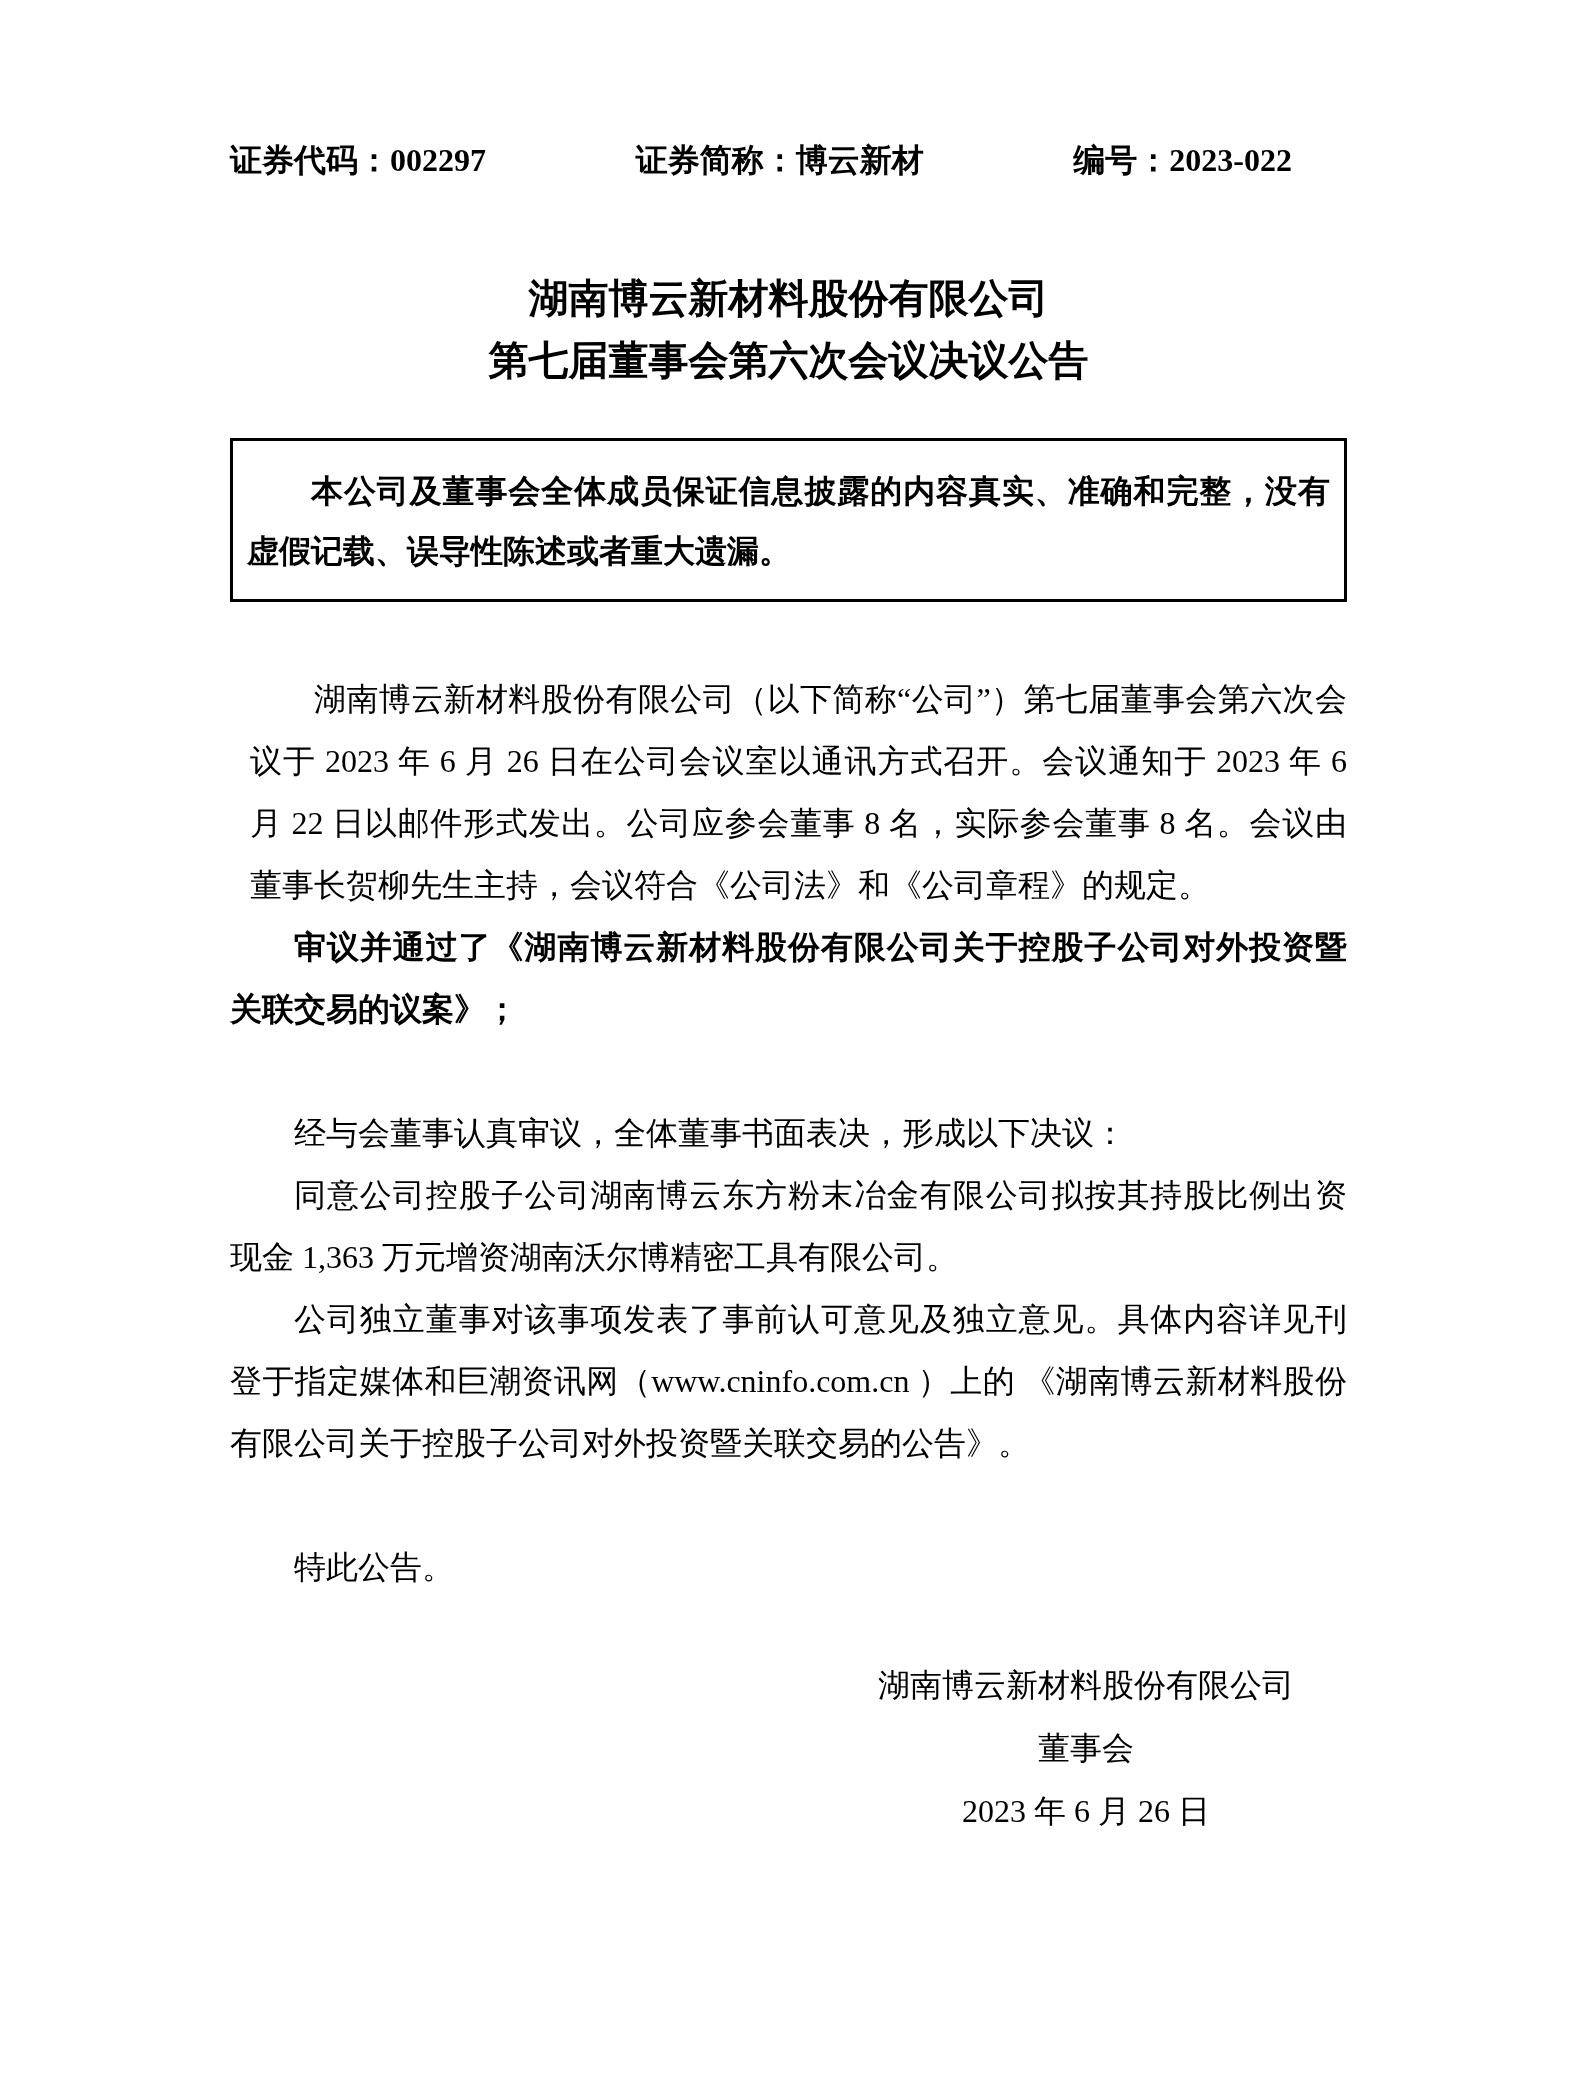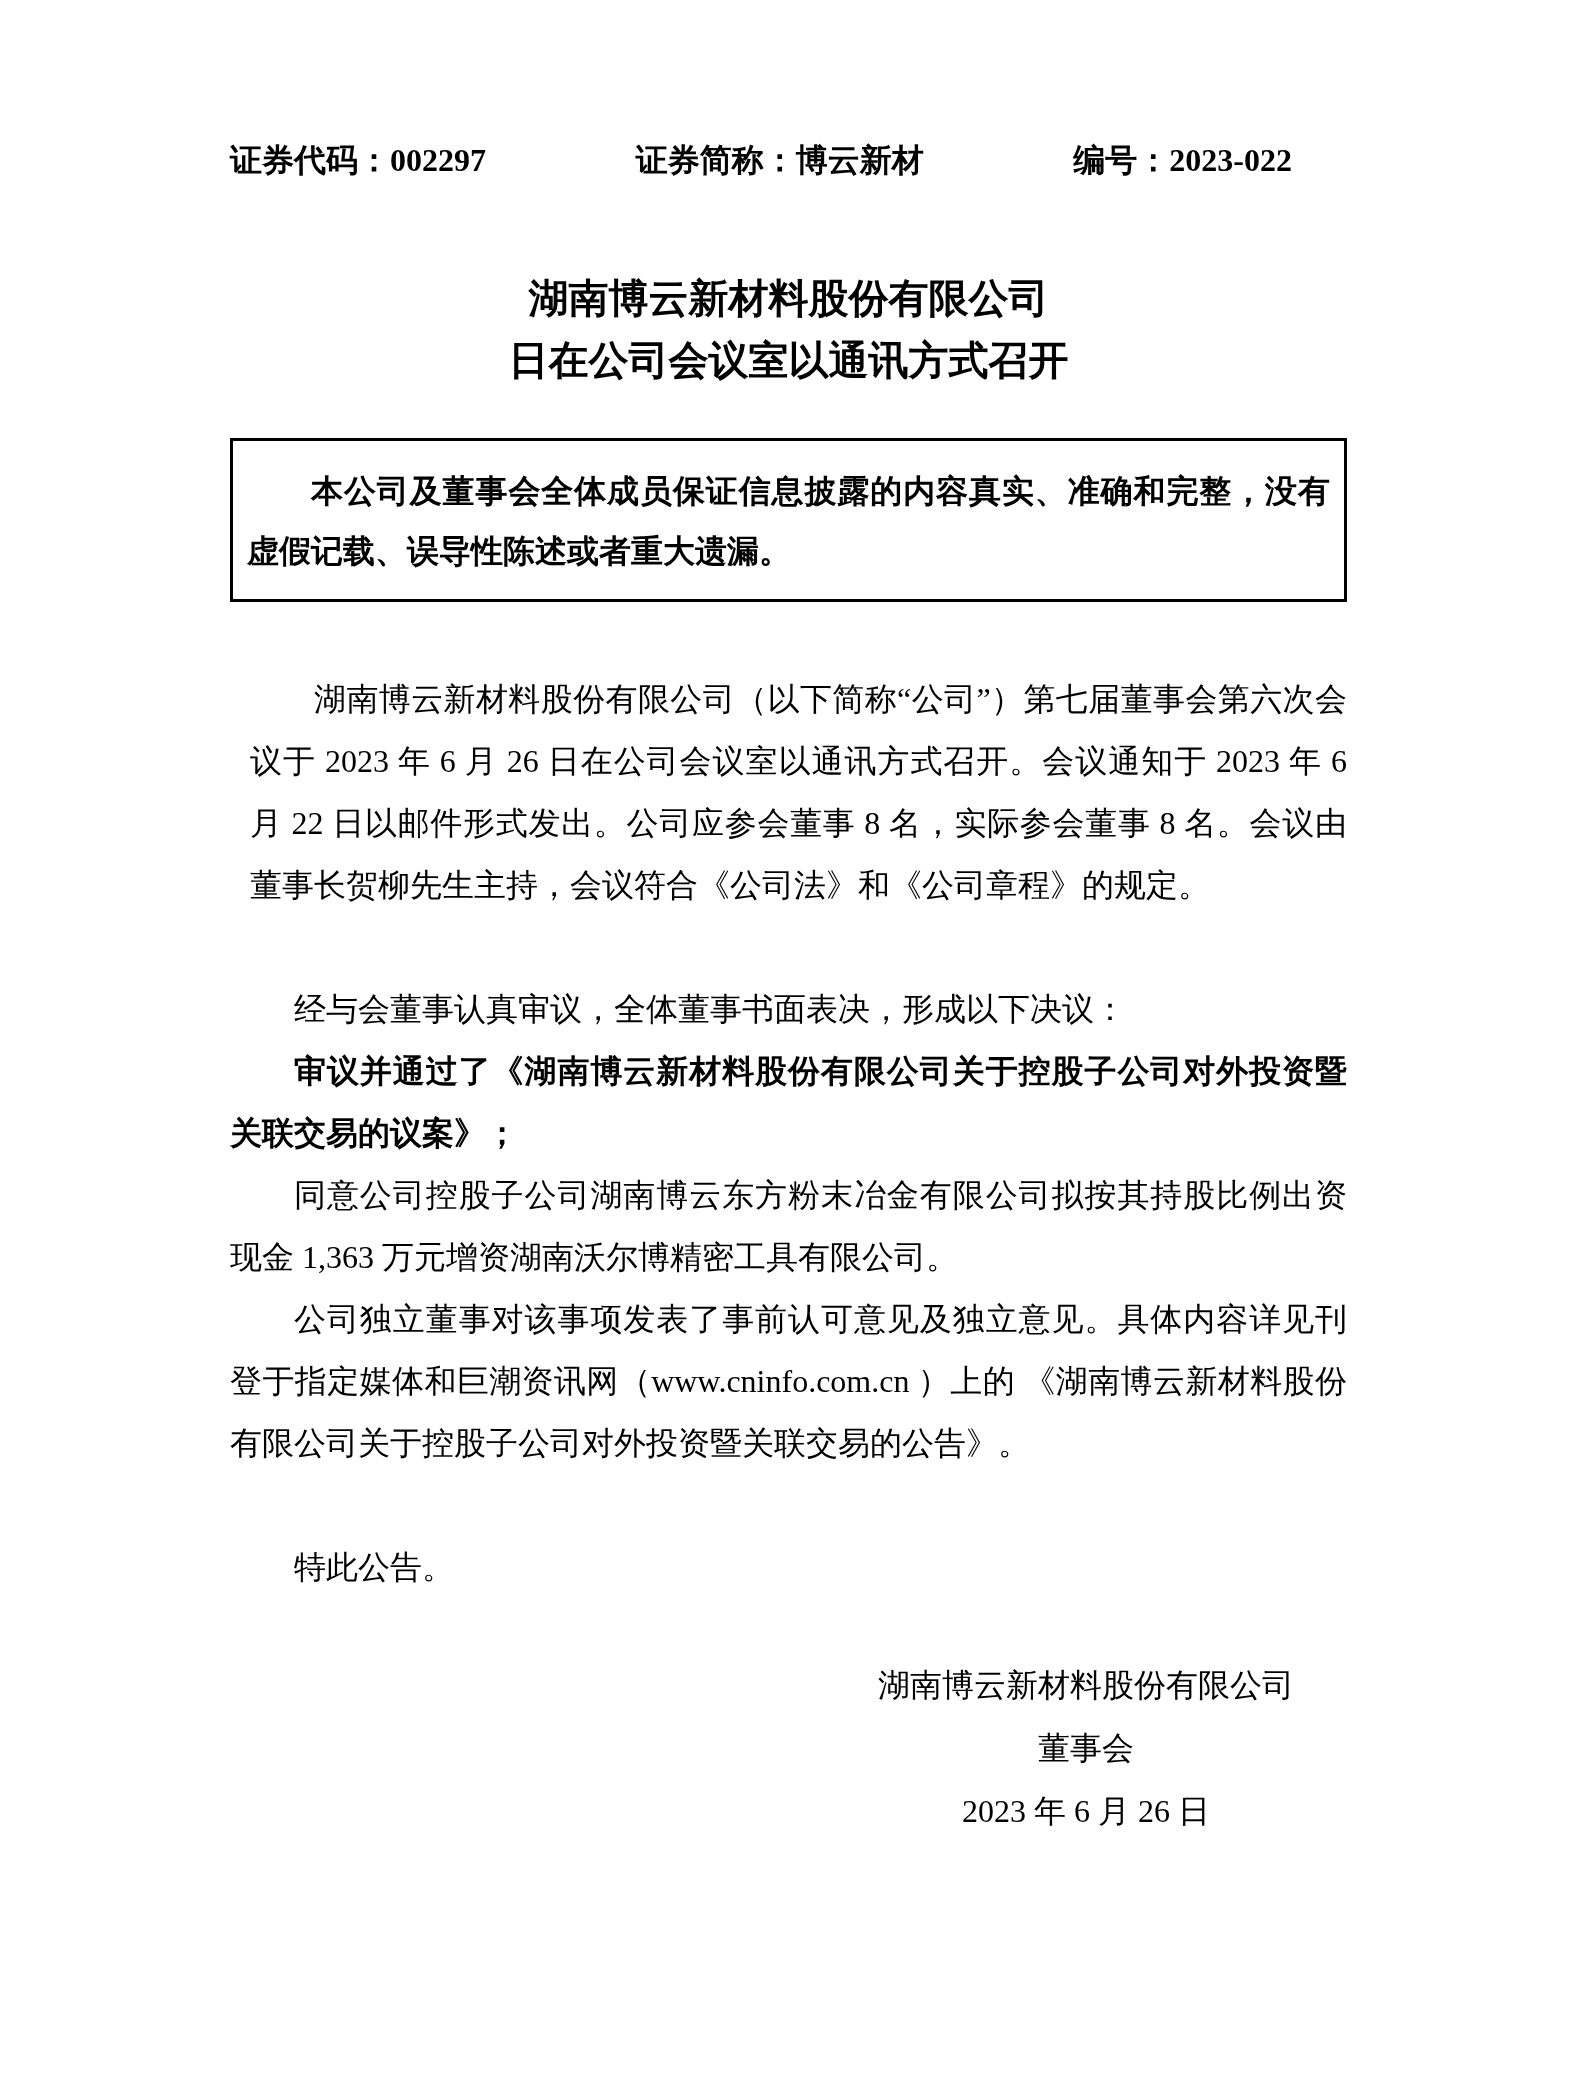--- a/index.html
+++ b/index.html
@@ -76,31 +76,31 @@
 
 <div class="page">
 
   <div class="doc-header">
     <span>证券代码：002297</span>
     <span>证券简称：博云新材</span>
     <span>编号：2023-022</span>
   </div>
 
   <h1 class="doc-title first">湖南博云新材料股份有限公司</h1>
-  <h1 class="doc-title">日在公司会议室以通讯方式召开</h1>
+  <h1 class="doc-title">第七届董事会第六次会议决议公告</h1>
 
   <div class="disclaimer-box">
     <p>本公司及董事会全体成员保证信息披露的内容真实、准确和完整，没有虚假记载、误导性陈述或者重大遗漏。</p>
   </div>
 
   <p class="body-para mt-first">湖南博云新材料股份有限公司（以下简称“公司”）第七届董事会第六次会议于 2023 年 6 月 26 日在公司会议室以通讯方式召开。会议通知于 2023 年 6 月 22 日以邮件形式发出。公司应参会董事 8 名，实际参会董事 8 名。会议由董事长贺柳先生主持，会议符合《公司法》和《公司章程》的规定。</p>
 
+  <p class="body-para bold">审议并通过了《湖南博云新材料股份有限公司关于控股子公司对外投资暨关联交易的议案》；</p>
+
   <p class="body-para mt-blank">经与会董事认真审议，全体董事书面表决，形成以下决议：</p>
-
-  <p class="body-para bold">审议并通过了《湖南博云新材料股份有限公司关于控股子公司对外投资暨关联交易的议案》；</p>
 
 
 
   <p class="body-para">同意公司控股子公司湖南博云东方粉末冶金有限公司拟按其持股比例出资现金 1,363 万元增资湖南沃尔博精密工具有限公司。</p>
 
   <p class="body-para">公司独立董事对该事项发表了事前认可意见及独立意见。具体内容详见刊登于指定媒体和巨潮资讯网（www.cninfo.com.cn ）上的 《湖南博云新材料股份有限公司关于控股子公司对外投资暨关联交易的公告》。</p>
 
   <p class="body-para mt-blank">特此公告。</p>
 
   <div class="signature">

